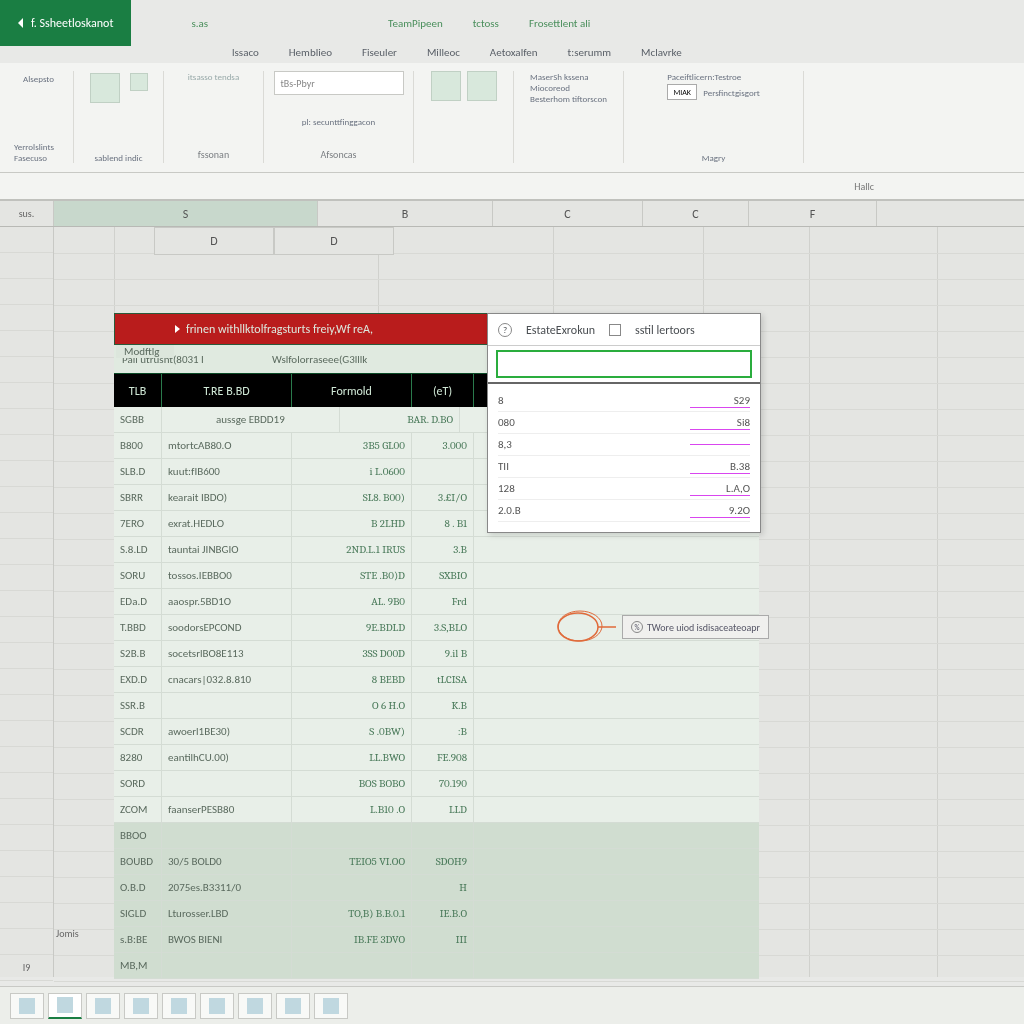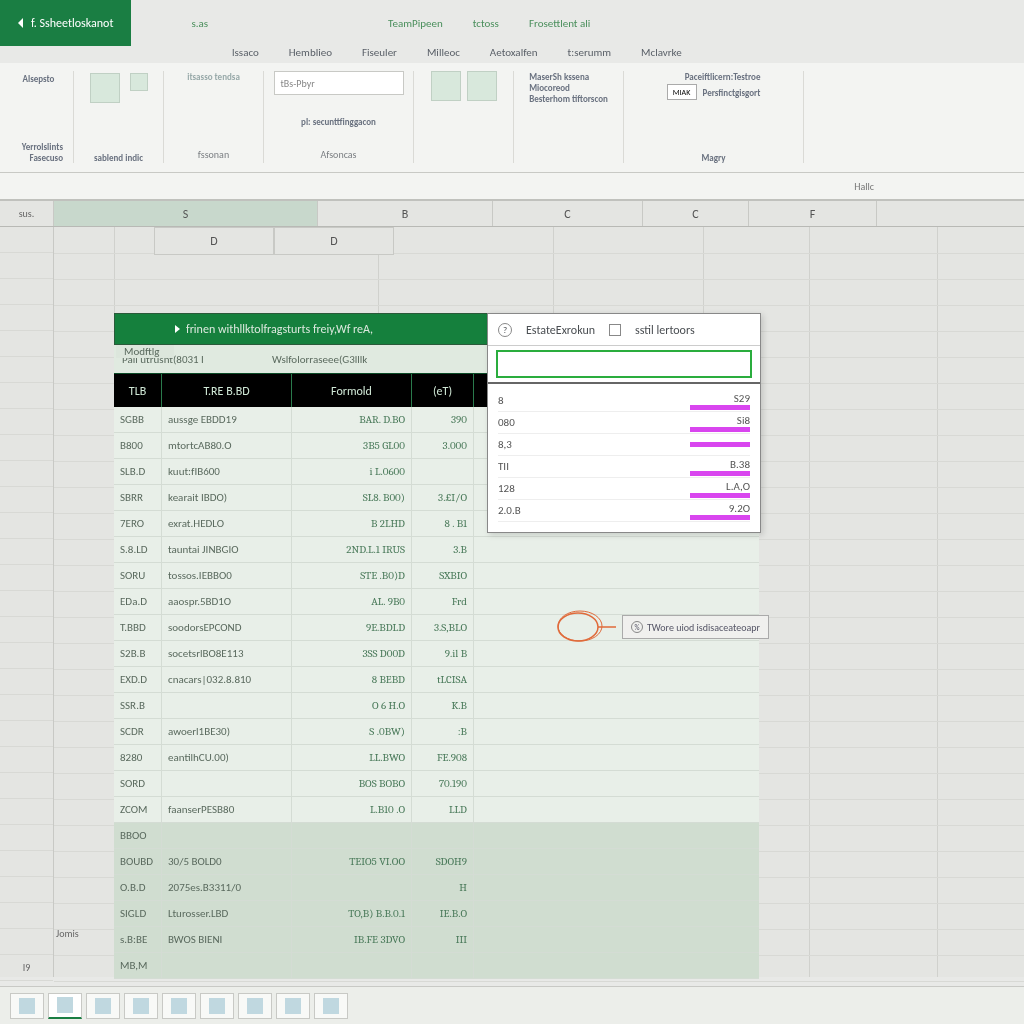--- a/index.html
+++ b/index.html
@@ -15,21 +15,21 @@
 .title-row2 span { font-size: 11px; color: #5a6068; }
 
 
 .ribbon { height: 110px; background: #f3f4f2; border-bottom: 1px solid #c8c9c5; display: flex; align-items: flex-start; padding: 8px 4px 0; position: relative; }
 .ribbon-group { display: flex; flex-direction: column; align-items: center; padding: 0 10px; border-right: 1px solid #dadad6; height: 92px; justify-content: space-between; }
 .ribbon-group .bottom-label { font-size: 10px; color: #7a7e82; padding-bottom: 2px; }
 .ribbon-icons { display: flex; gap: 6px; align-items: flex-start; flex-wrap: wrap; }
 .rb-btn { display: flex; flex-direction: column; align-items: center; gap: 2px; padding: 2px; }
 .rb-icon { width: 30px; height: 30px; background: #d8e8dc; border: 1px solid #c0d0c4; }
 .rb-icon.sm { width: 18px; height: 18px; }
-.rb-label { font-size: 9px; color: #6a7280; text-align: right; font-weight: bold; }
+.rb-label { font-size: 9px; color: #6a7280; text-align: left; }
 .search-box { width: 130px; height: 24px; background: #fff; border: 1px solid #c8c9c5; font-size: 10px; color: #888; padding: 0 6px; display: flex; align-items: center; }
 
 
 .formula-area { height: 28px; background: #f3f4f2; border-bottom: 2px solid #c0c1bd; display: flex; align-items: center; padding: 0 10px; font-size: 10px; color: #777; }
 .formula-area .chip { margin-left: auto; margin-right: 140px; }
 
 
 .col-hdr-row { height: 26px; background: #e4e5e2; display: flex; border-bottom: 1px solid #b8b9b5; }
 .row-hdr-spacer { width: 54px; border-right: 1px solid #c8c9c5; background: #e4e5e2; display:flex; align-items:center; justify-content:center; font-size:10px; color:#666;}
 .col-hdr { flex: 0 0 auto; display: flex; align-items: center; justify-content: center; font-size: 12px; color: #555; border-right: 1px solid #c8c9c5; }
@@ -42,42 +42,42 @@
 .cells { flex: 1; position: relative; background: #e4e5e2; }
 .gridlines { position: absolute; inset: 0; }
 .gridlines .vline { position: absolute; top: 0; bottom: 0; width: 1px; background: #d0d1cd; }
 .gridlines .hline { position: absolute; left: 0; right: 0; height: 1px; background: #d8d9d5; }
 
 
 .sub-hdr { position: absolute; height: 28px; display: flex; align-items: center; justify-content: center; font-size: 12px; color: #555; background:#e4e5e2; border:1px solid #c8c9c5;}
 
 
 .tbl { position: absolute; left: 60px; top: 86px; width: 645px; }
-.tbl-title-row { height: 32px; background: #15803d; display: flex; align-items: center; padding-left: 60px; color: #dce8de; font-size: 12px; gap: 6px; border:1px solid #2a5a3a;}
+.tbl-title-row { height: 32px; background: #b91c1c; display: flex; align-items: center; padding-left: 60px; color: #dce8de; font-size: 12px; gap: 6px; border:1px solid #2a5a3a;}
 .tbl-title-row .tri { width:0; height:0; border-top:4px solid transparent; border-bottom:4px solid transparent; border-left:5px solid #fff;}
 .tbl-sub { height: 28px; display: flex; background: #e0eae0; }
 .tbl-sub .lab { font-size:11px; color:#5a6a5e; display:flex; align-items:center; padding:0 8px;}
 .tbl-colhdr { height: 34px; background: #000000; display: flex; color: #d0e8d6; font-size: 12px; border-top:1px solid #0a4a26;}
 .tbl-colhdr div { display:flex; align-items:center; justify-content:center; border-right:1px solid #2a7a4c;}
 .tbl-body { background: #e8efe8; }
 .tbl-row { height: 26px; display: flex; font-size: 11px; color: #5a6a5e; border-bottom:1px solid #d4dcd4;}
 .tbl-row .c { display:flex; align-items:center; padding:0 6px; border-right:1px solid #d4dcd4;}
 .tbl-row .c.num { justify-content:flex-end; font-family: 'Cambria', serif; color:#4a7a5a;}
 .tbl-footer { background: #d0ddd0; }
 
 
 .side-panel { position: absolute; left: 433px; top: 86px; width: 274px; background: #fff; border: 1px solid #888; box-shadow: 2px 2px 6px rgba(0,0,0,.15); }
 .sp-hdr { height: 32px; display:flex; align-items:center; gap:14px; padding:0 10px; border-bottom:1px solid #ccc;}
 .sp-hdr span { font-size:12px; color:#4a4e52;}
 .sp-hdr .q { width:14px; height:14px; border:1px solid #888; border-radius:50%; display:flex; align-items:center; justify-content:center; font-size:9px;}
 .sp-input-row { height:38px; padding:4px 8px; border-bottom:2px solid #666;}
 .sp-input { width:100%; height:100%; border:2px solid #2aad3e; background:#fff;}
 .sp-body { padding: 6px 10px 10px; }
 .sp-row { display:flex; justify-content:space-between; font-size:11px; color:#555; height:22px; align-items:center; border-bottom:1px solid #eee;}
-.sp-row .v2 { width:60px; text-align:right; border-bottom:5px solid #d946ef;}
+.sp-row .v2 { width:60px; text-align:right; border-bottom:1px solid #d946ef;}
 
 
 .callout { position:absolute; left:502px; top:380px; display:flex; align-items:center; gap:6px; }
 .callout svg { width:60px; height:40px; }
 .callout-box { height:24px; background:#f0f0ee; border:1px solid #aaa; font-size:10px; color:#556; display:flex; align-items:center; padding:0 8px;}
 .callout-box .q { width:12px;height:12px;border:1px solid #888;border-radius:50%; display:flex;align-items:center;justify-content:center;font-size:7px;margin-right:4px;}
 
 
 .grey-box { position:absolute; left:522px; top:644px; width:86px; height:54px; background:#dcddd9; border:1px solid #aaa; display:flex; align-items:flex-start; justify-content:center; padding-top:4px; font-size:10px; color:#555;}
 
@@ -269,21 +269,21 @@
       </div>
       <div class="tbl-colhdr">
         <div style="width:48px">TLB</div>
         <div style="width:130px">T.RE B.BD</div>
         <div style="width:120px">Formold</div>
         <div style="width:62px">(eT)</div>
       </div>
       <div class="tbl-body" id="tbl-body">
           <div class="tbl-row ">
             <div class="c" style="width: 48px;">SGBB</div>
-            <div class="c" style="width: 130px;">aussge EBDD19</div>
+            <div class="c" style="width: 130px; margin-left: 48px;">aussge EBDD19</div>
             <div class="c num" style="width: 120px;">BAR. D.BO</div>
             <div class="c num" style="width: 62px;">390</div>
           </div>
           <div class="tbl-row ">
             <div class="c" style="width: 48px;">B800</div>
             <div class="c" style="width: 130px;">mtortcAB80.O</div>
             <div class="c num" style="width: 120px;">3B5 GL00</div>
             <div class="c num" style="width: 62px;">3.000</div>
           </div>
           <div class="tbl-row ">

